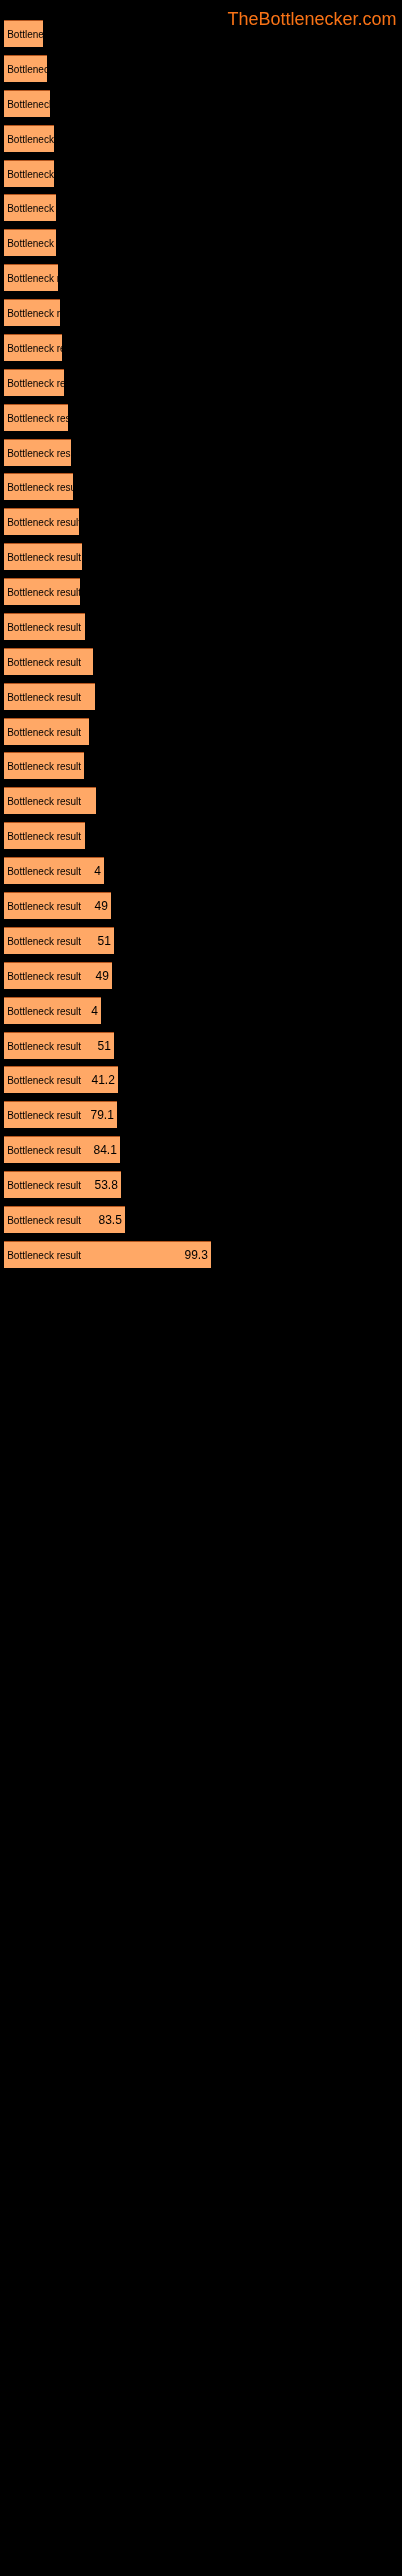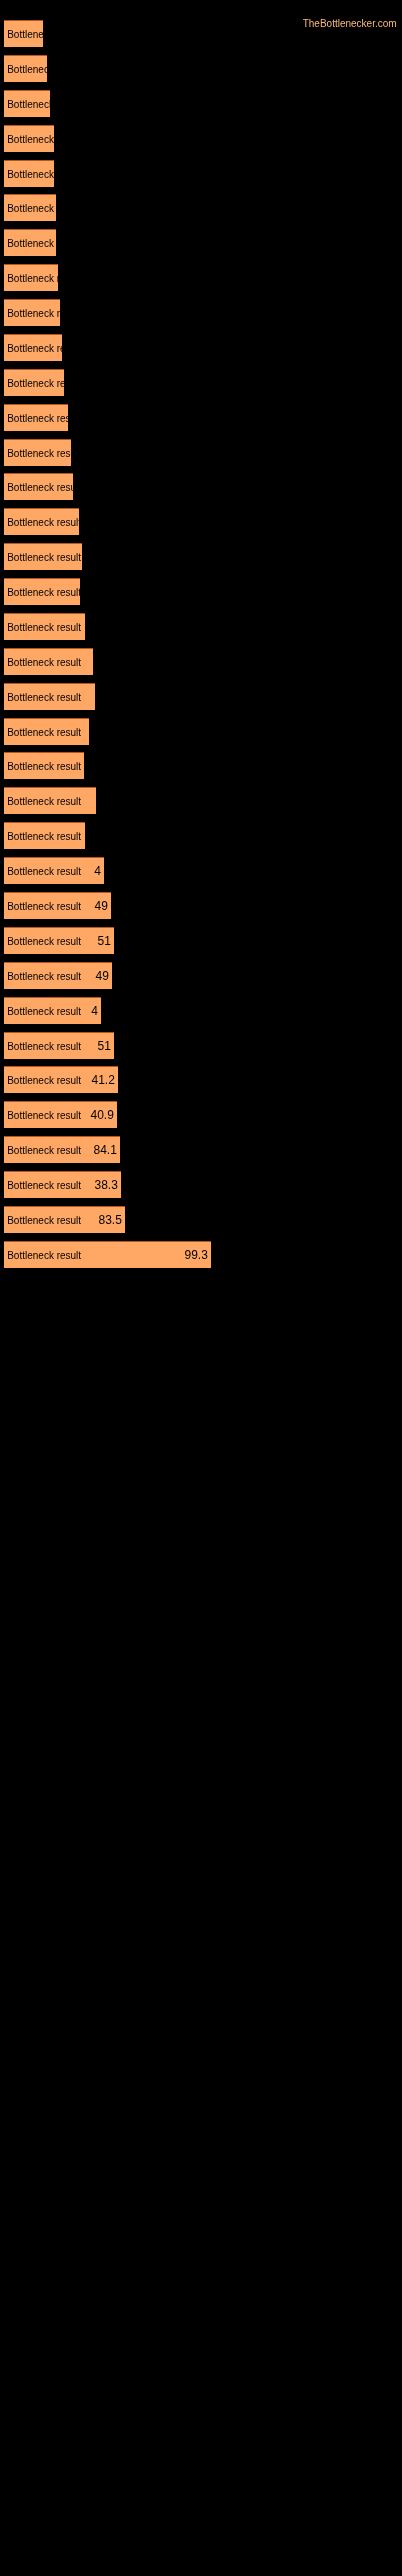--- a/index.html
+++ b/index.html
@@ -20,24 +20,24 @@
     position: absolute;
     left: 0;
     top: 0;
     width: 403px;
     height: 2576px;
     background: #000000;
   }
 
   .site-title {
     position: absolute;
-    top: 18px;
+    top: 9px;
     right: 6.4px;
-    color: #fdba74;
-    font-size: 10px;
+    color: #f97316;
+    font-size: 18px;
     letter-spacing: 0px;
     white-space: nowrap;
     font-family: "Liberation Sans", sans-serif;
   }
 
   .plot-area {
     position: absolute;
     left: 0;
     top: 17px;
     width: 403px;
@@ -251,33 +251,33 @@
       </div>
       <div class="bar-row" style="top: 1046px;">
         <div class="bar" style="width: 114px;">
           <span class="bar-label">Bottleneck result</span>
           <span class="bar-value">41.2</span>
         </div>
       </div>
       <div class="bar-row" style="top: 1081px;">
         <div class="bar" style="width: 113px;">
           <span class="bar-label">Bottleneck result</span>
-          <span class="bar-value">40.9</span>
+          <span class="bar-value">79.1</span>
         </div>
       </div>
       <div class="bar-row" style="top: 1116px;">
         <div class="bar" style="width: 116px;">
           <span class="bar-label">Bottleneck result</span>
           <span class="bar-value">84.1</span>
         </div>
       </div>
       <div class="bar-row" style="top: 1151px;">
         <div class="bar" style="width: 117px;">
           <span class="bar-label">Bottleneck result</span>
-          <span class="bar-value">38.3</span>
+          <span class="bar-value">53.8</span>
         </div>
       </div>
       <div class="bar-row" style="top: 1186px;">
         <div class="bar" style="width: 121px;">
           <span class="bar-label">Bottleneck result</span>
           <span class="bar-value">83.5</span>
         </div>
       </div>
       <div class="bar-row" style="top: 1221px;">
         <div class="bar" style="width: 207px;">

